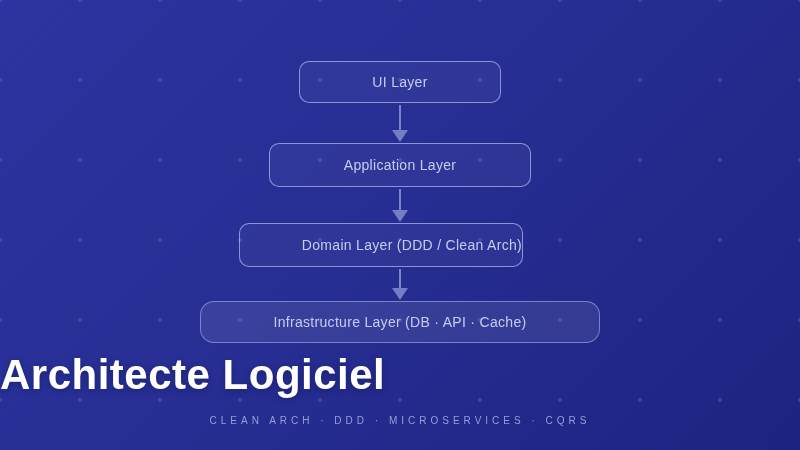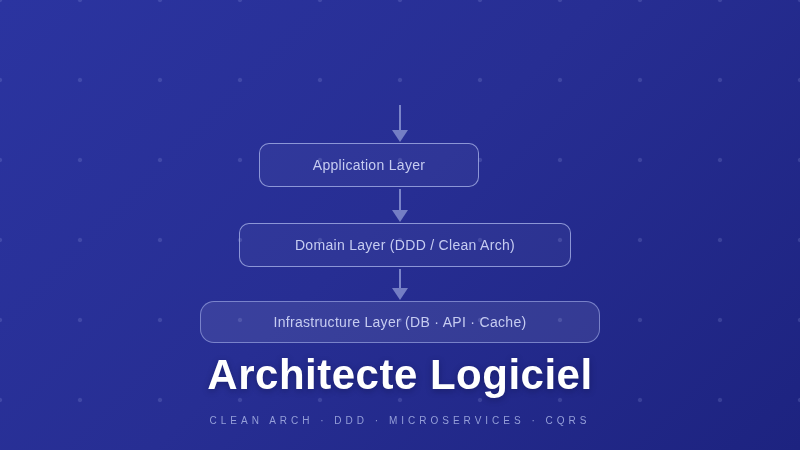--- a/index.html
+++ b/index.html
@@ -27,22 +27,22 @@
     background: rgba(255,255,255,0.04);
     display: flex;
     align-items: center;
     justify-content: center;
   }
   .layer-box.infra {
     background: rgba(255,255,255,0.085);
     border-color: rgba(150,160,222,0.70);
   }
   .box-ui     { left: 299px; top:  61px; width: 202px; height: 42px; }
-  .box-app    { left: 259px; top: 143px; width: 220px; height: 44px; }
-  .box-domain { left: 239px; top: 223px; width: 332px; height: 44px; }
+  .box-app    { left: 269px; top: 143px; width: 262px; height: 44px; }
+  .box-domain { left: 239px; top: 223px; width: 284px; height: 44px; justify-content: flex-end; }
   .box-infra  { left: 200px; top: 301px; width: 400px; height: 42px; border-radius: 14px; }
   .layer-label {
     color: #c6ccf1;
     font-size: 14px;
     letter-spacing: 0.3px;
     white-space: nowrap;
   }
   .arrow {
     position: absolute;
     width: 16px;
@@ -64,21 +64,21 @@
     border-left: 8px solid transparent;
     border-right: 8px solid transparent;
     border-top: 12px solid #747ec4;
   }
   .title {
     position: absolute;
     left: 0;
     top: 353px;
     width: 800px;
     margin: 0;
-    text-align: center;
+    text-align: left;
     color: #ffffff;
     font-size: 42px;
     font-weight: bold;
     line-height: 1.05;
     letter-spacing: 0.5px;
     text-shadow: 0 2px 6px rgba(10,12,50,0.35);
   }
   .subtitle {
     position: absolute;
     left: 0;
@@ -90,20 +90,23 @@
     font-weight: normal;
     letter-spacing: 4px;
     white-space: nowrap;
   }
 </style>
 </head>
 <body>
 
 <div class="stage">
 
+  <div class="layer-box box-ui">
+    <span class="layer-label">UI Layer</span>
+  </div>
 
   <div class="arrow arrow-1">
     <div class="arrow-line"></div>
     <div class="arrow-head"></div>
   </div>
 
   <div class="layer-box box-app">
     <span class="layer-label">Application Layer</span>
   </div>
 

